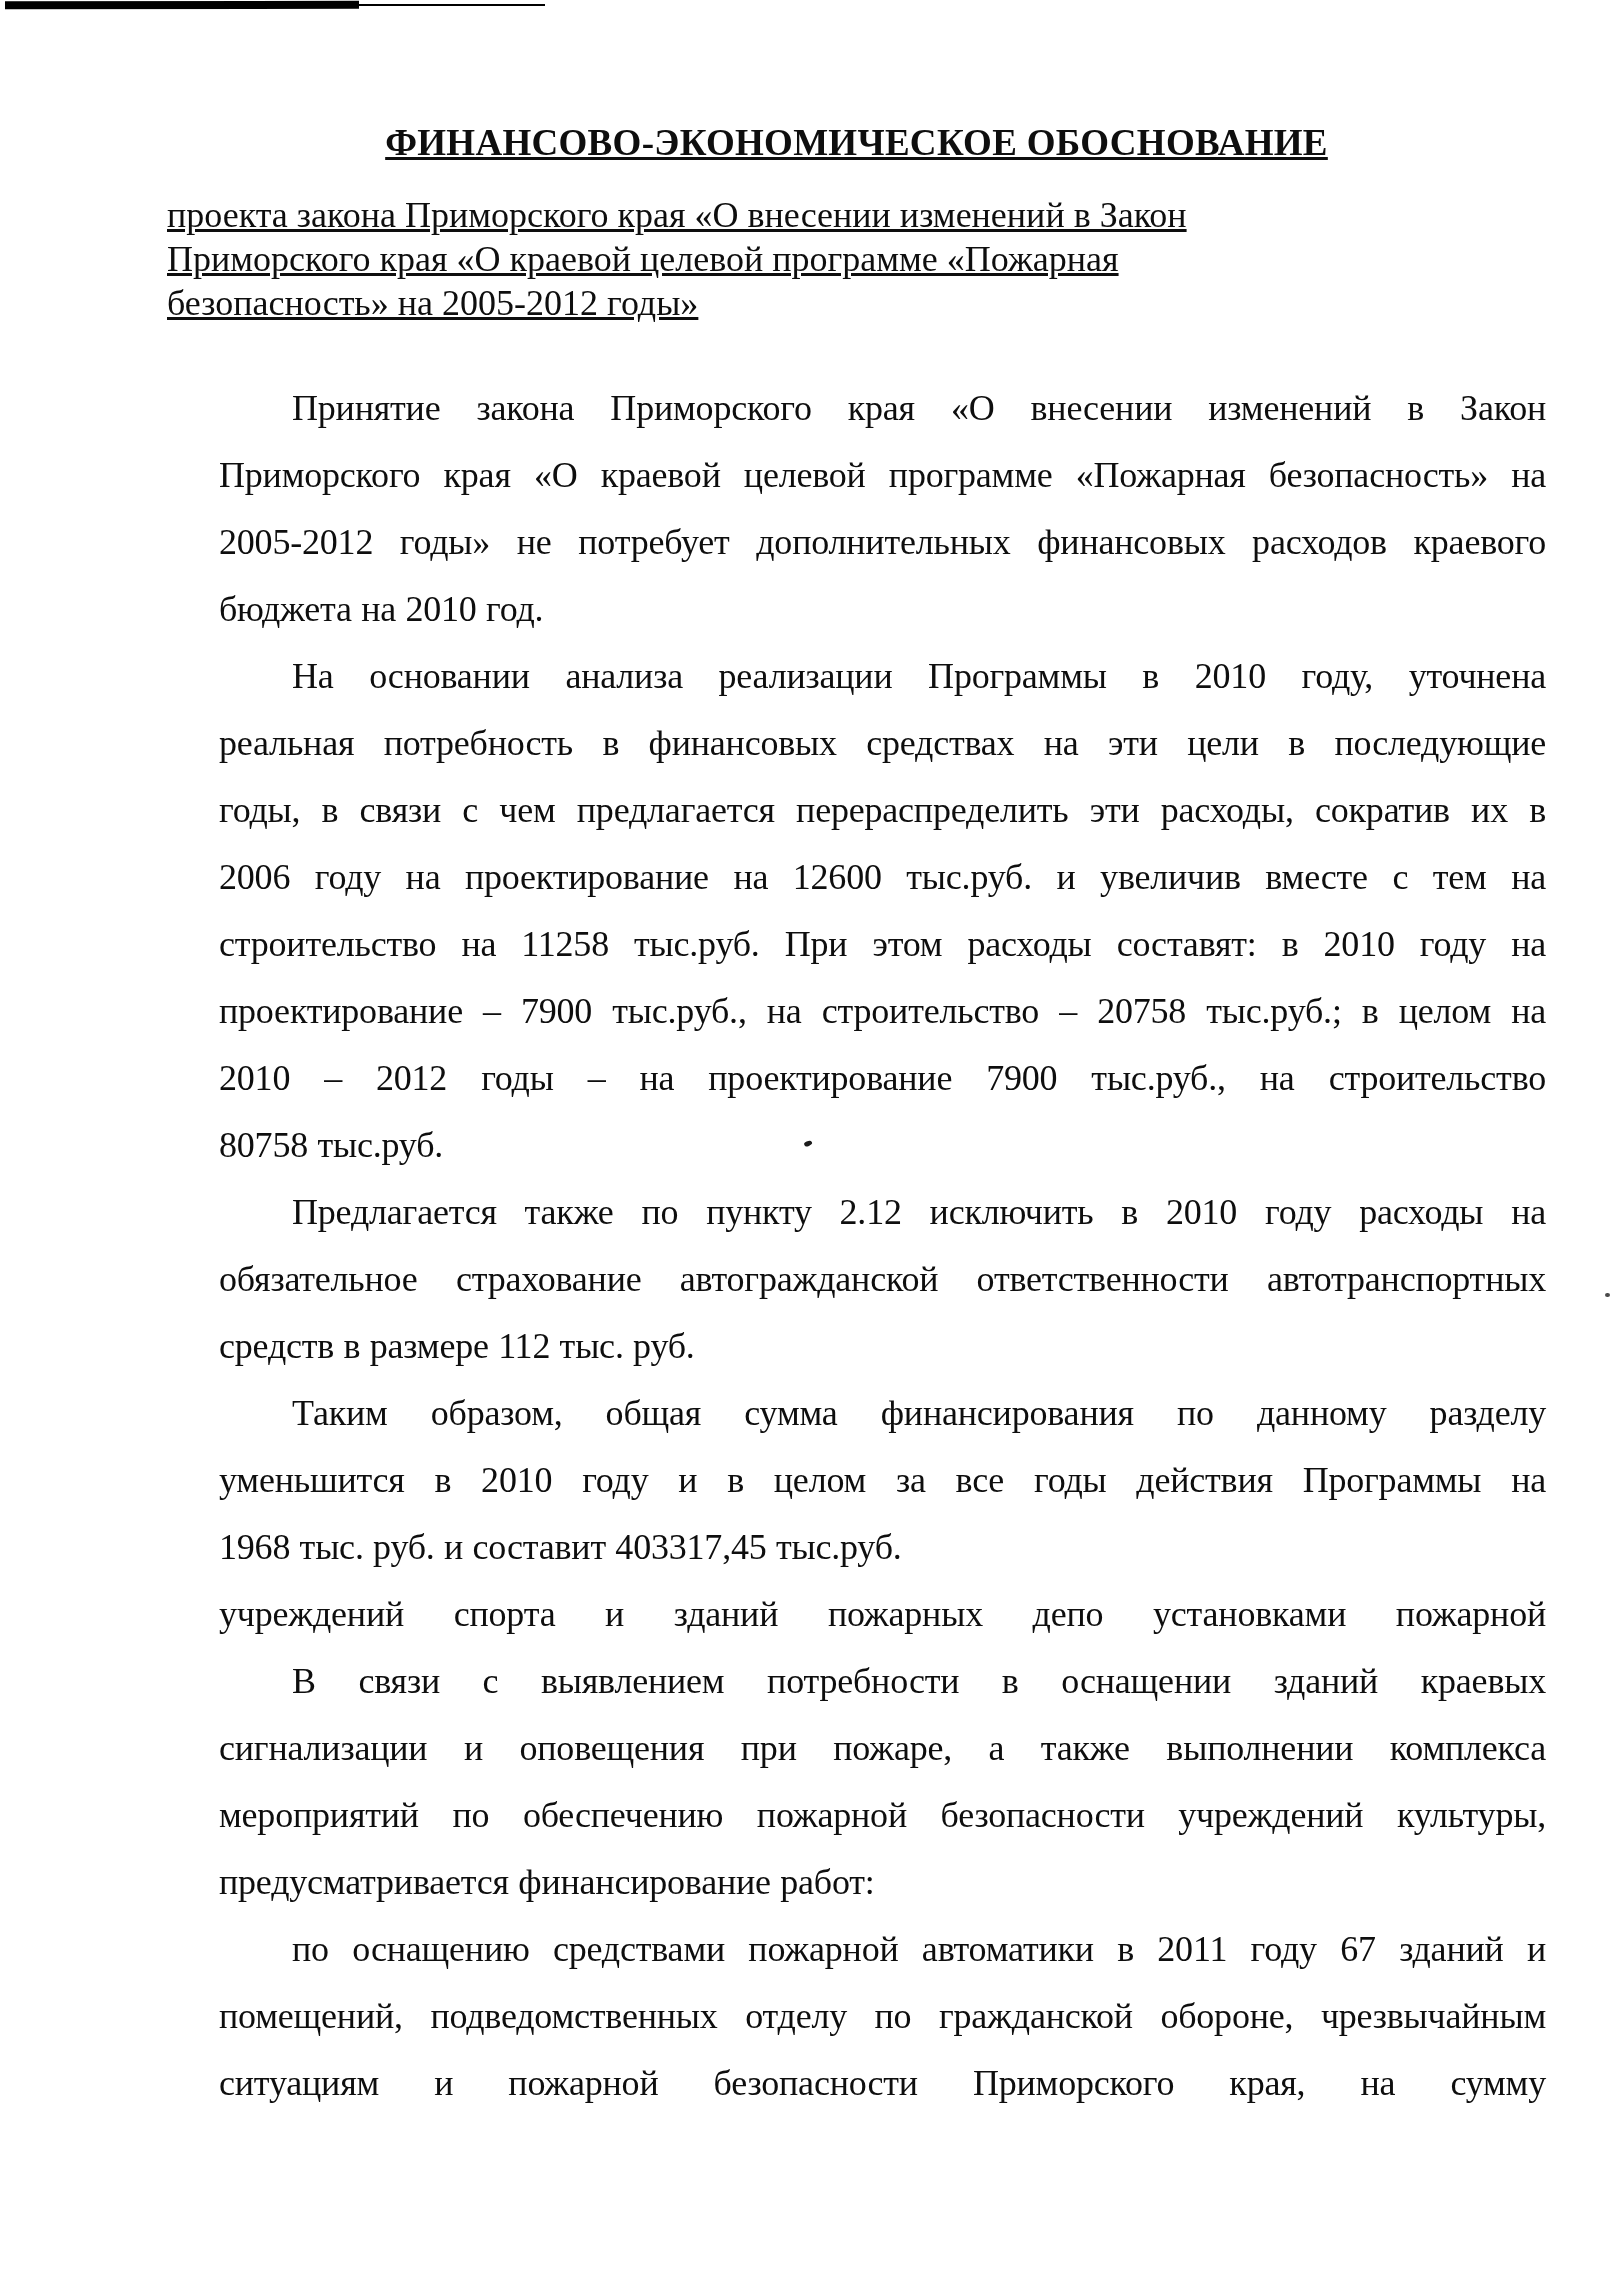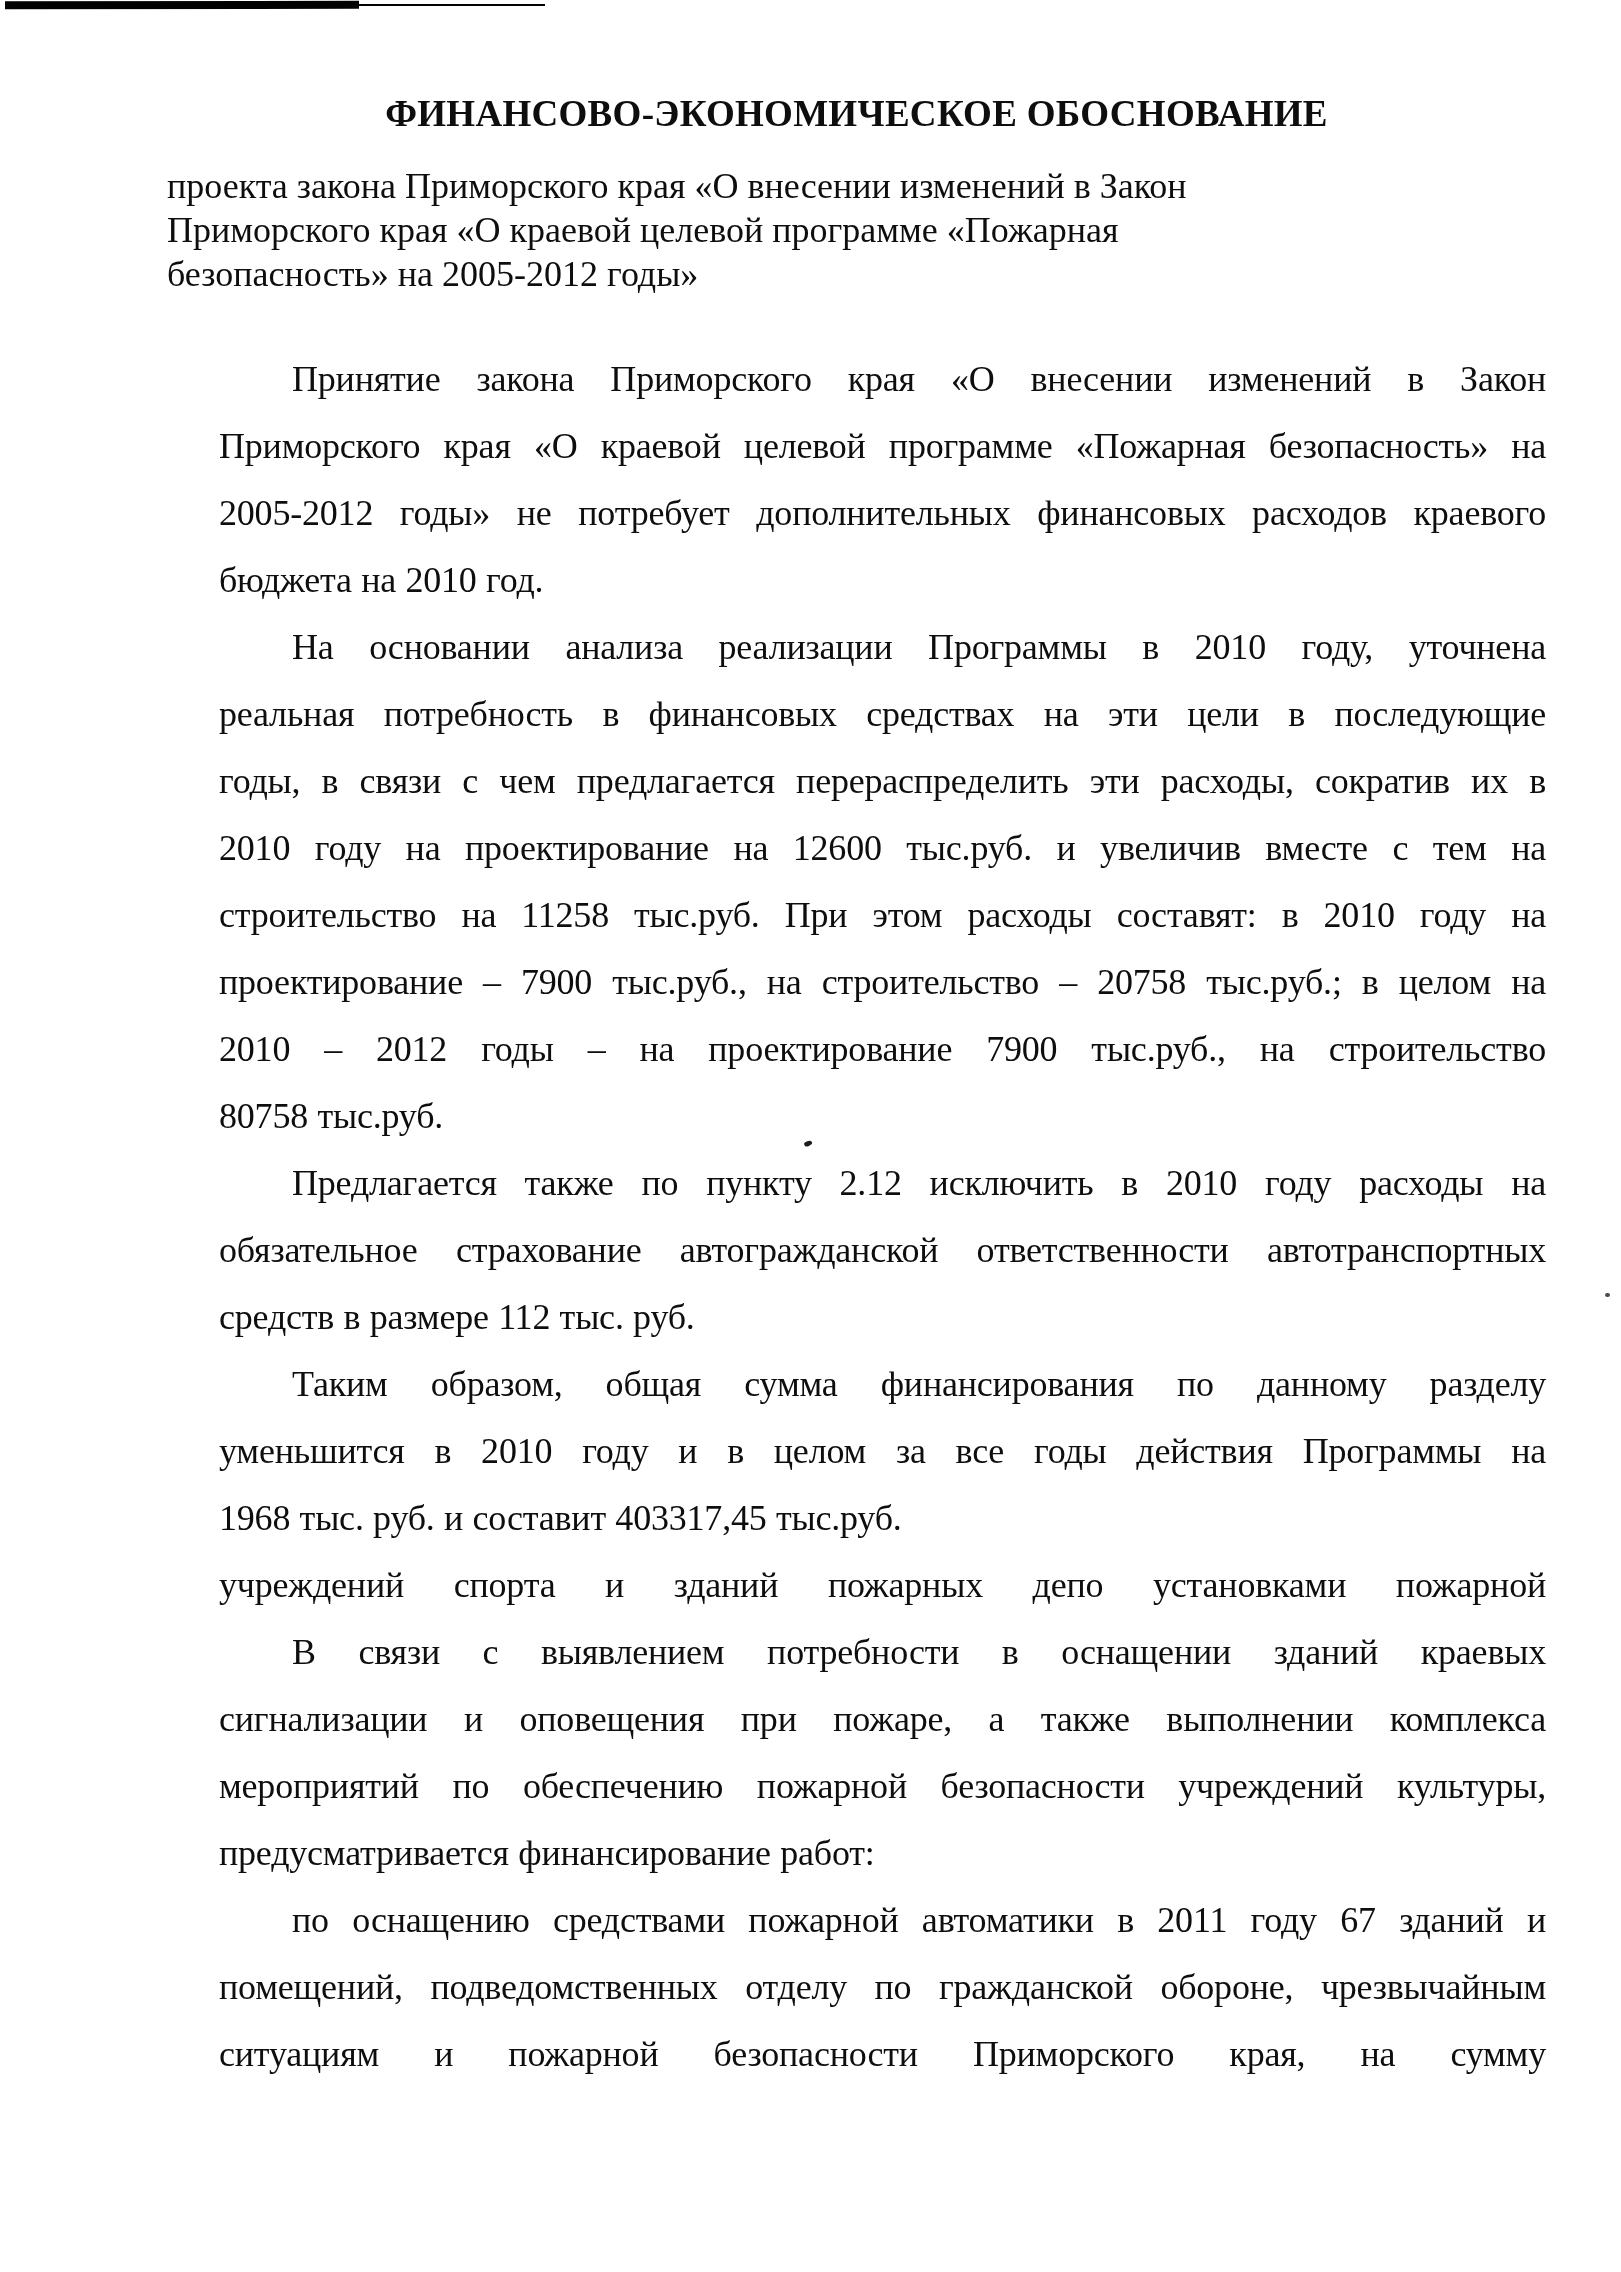--- a/index.html
+++ b/index.html
@@ -54,22 +54,23 @@
     border-radius: 50%;
   }
   
   .content {
     position: absolute;
     left: 188px;
     top: 0;
     width: 1358px;
   }
   .heading {
-    padding-top: 90px;
+    padding-top: 119px;
     margin-left: -21px; 
+    text-decoration: underline;
   }
   .doc-title {
     margin: 0;
     font-size: 37px;
     line-height: 47px;
     font-weight: bold;
     text-align: center;
     letter-spacing: 0.3px;
   }
   .doc-subtitle {
@@ -122,21 +123,21 @@
         <div class="paragraph">
           <div class="pline first-line">Принятие закона Приморского края «О внесении изменений в Закон</div>
           <div class="pline">Приморского края «О краевой целевой программе «Пожарная безопасность» на</div>
           <div class="pline">2005-2012 годы» не потребует дополнительных финансовых расходов краевого</div>
           <div class="pline last-line">бюджета на 2010 год.</div>
         </div>
         <div class="paragraph">
           <div class="pline first-line">На основании анализа реализации Программы в 2010 году, уточнена</div>
           <div class="pline">реальная потребность в финансовых средствах на эти цели в последующие</div>
           <div class="pline">годы, в связи с чем предлагается перераспределить эти расходы, сократив их в</div>
-          <div class="pline">2010 году на проектирование на 12600 тыс.руб. и увеличив вместе с тем на</div>
+          <div class="pline">2006 году на проектирование на 12600 тыс.руб. и увеличив вместе с тем на</div>
           <div class="pline">строительство на 11258 тыс.руб. При этом расходы составят: в 2010 году на</div>
           <div class="pline">проектирование – 7900 тыс.руб., на строительство – 20758 тыс.руб.; в целом на</div>
           <div class="pline">2010 – 2012 годы – на проектирование 7900 тыс.руб., на строительство</div>
           <div class="pline last-line">80758 тыс.руб.</div>
         </div>
         <div class="paragraph">
           <div class="pline first-line">Предлагается также по пункту 2.12 исключить в 2010 году расходы на</div>
           <div class="pline">обязательное страхование автогражданской ответственности автотранспортных</div>
           <div class="pline last-line">средств в размере 112 тыс. руб.</div>
         </div>

